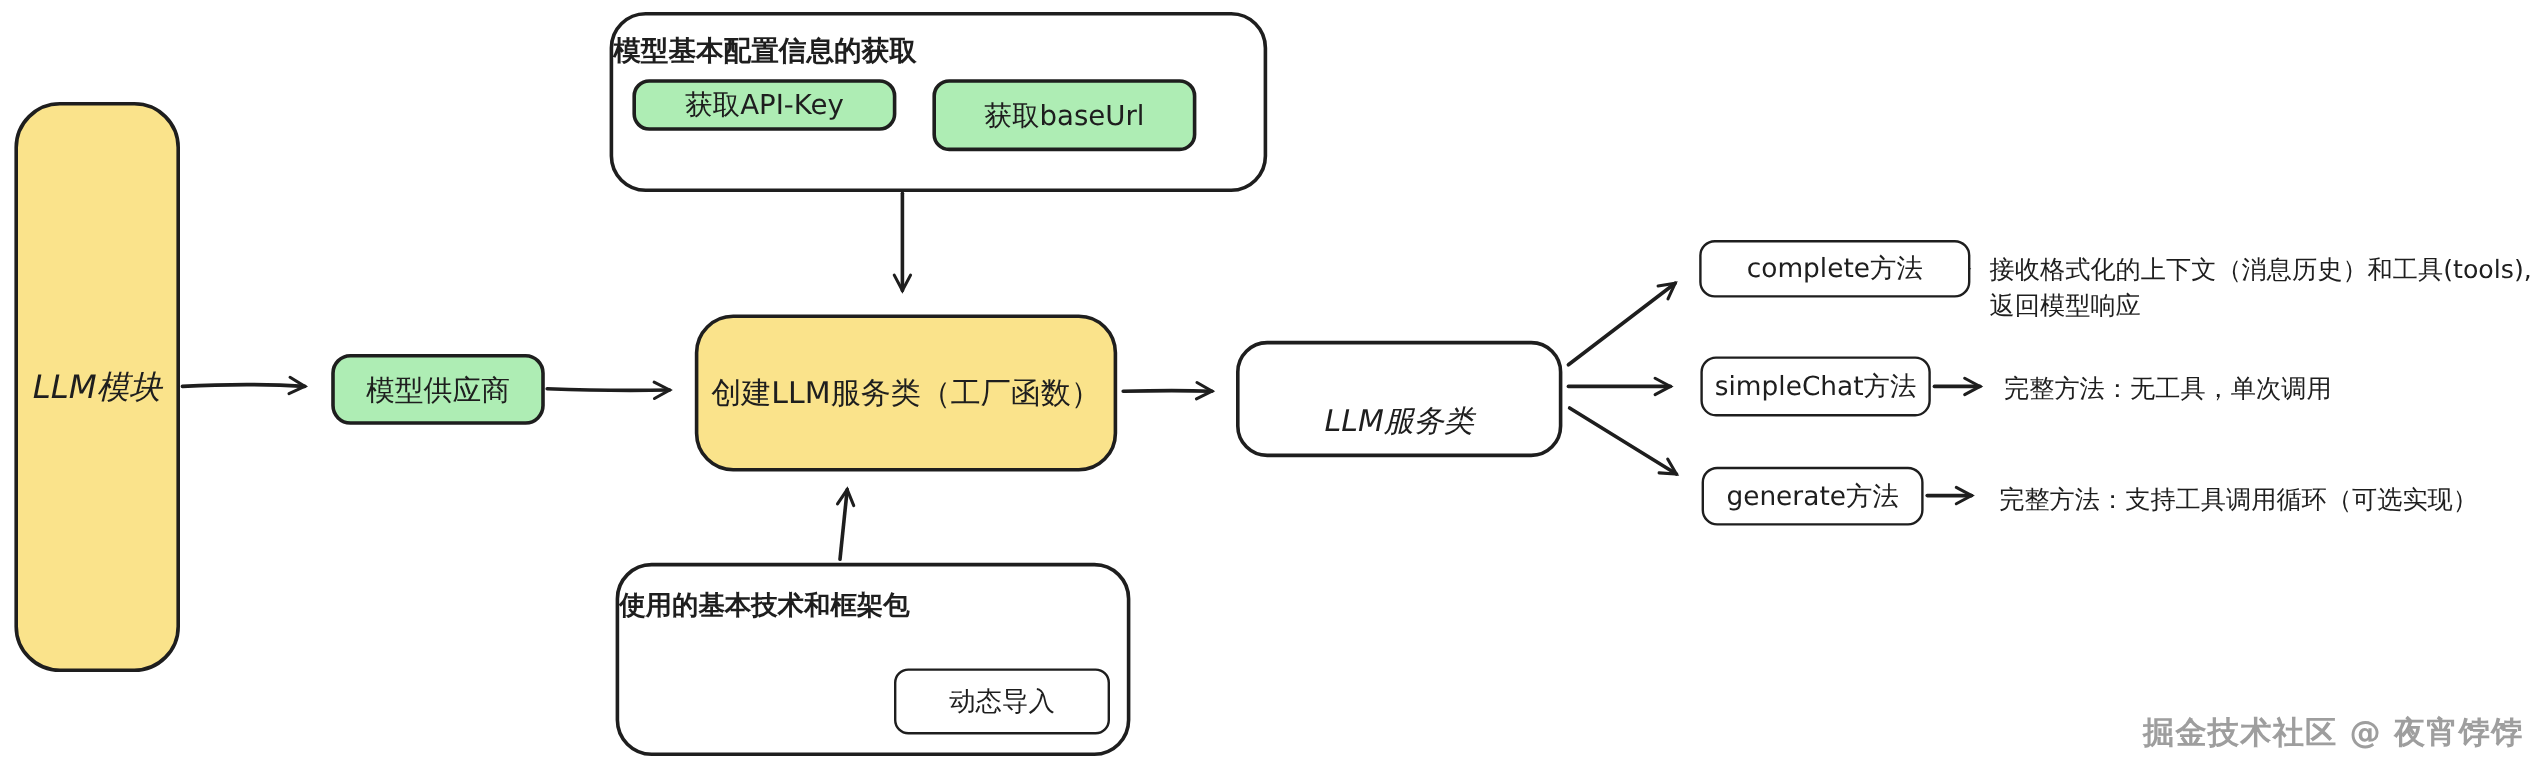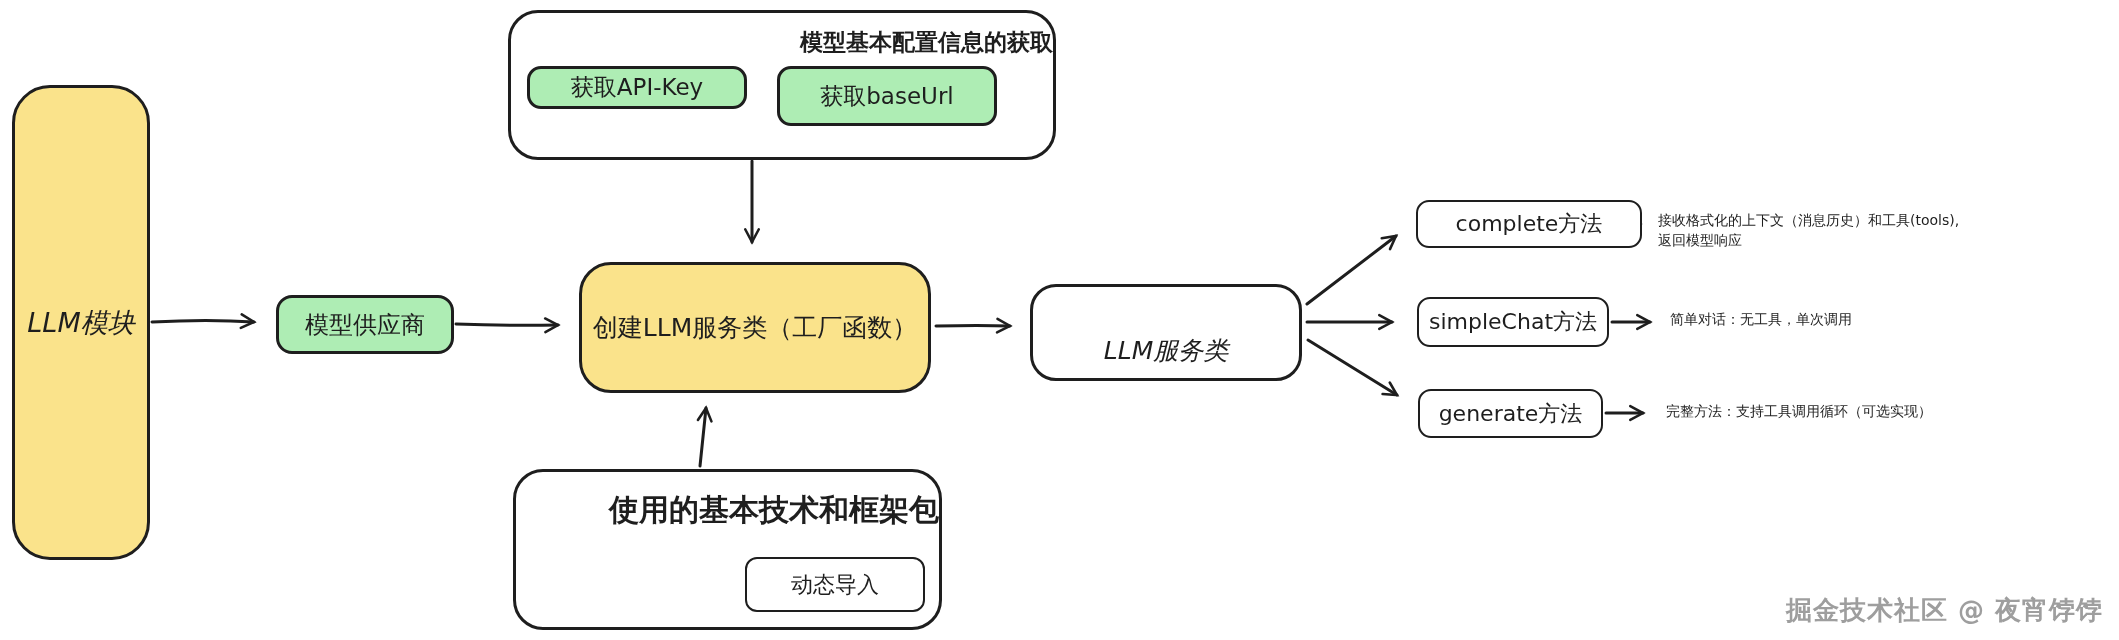--- a/index.html
+++ b/index.html
@@ -35,21 +35,21 @@
   .model-supplier {
     left: 276px; top: 295px; width: 178px; height: 59px;
     border-radius: 16px; font-size: 24px;
   }
   
   .config-group {
     left: 508px; top: 10px; width: 548px; height: 150px;
     border-radius: 30px; display: block;
   }
   .group-title {
-    width: 100%; text-align: right; font-size: 23px; font-weight: 600;
+    width: 100%; text-align: left; font-size: 23px; font-weight: 600;
   }
   .config-group .group-title { margin-top: 14px; }
   .config-item { position: absolute; border-radius: 14px; font-size: 23px; border-width: 3px; }
   .config-item.k1 { left: 16px;  top: 53px; width: 220px; height: 43px; }
   .config-item.k2 { left: 266px; top: 53px; width: 220px; height: 60px; }
 
   
   .factory {
     left: 579px; top: 262px; width: 352px; height: 131px;
     border-radius: 32px; font-size: 25px; line-height: 1.5; 
@@ -60,34 +60,34 @@
     border-radius: 26px; font-size: 25px; font-style: italic;
   }
   .llm-service span { font-style: normal; }
   .llm-service .lat { font-style: italic; margin-top: 36px; }
 
   
   .tech-group {
     left: 513px; top: 469px; width: 429px; height: 161px;
     border-radius: 30px; display: block;
   }
-  .tech-group .group-title { margin-top: 18px; font-size: 30px; }
+  .tech-group .group-title { margin-top: 18px; font-size: 22px; }
   .tech-item { position: absolute; border-radius: 12px; font-size: 22px; border-width: 2.5px; background:#fff; }
   .tech-item.t1 { left: 27px;  top: 85px; width: 172px; height: 55px; }
   .tech-item.t2 { left: 229px; top: 85px; width: 180px; height: 55px; }
 
   
   .method { border-radius: 13px; font-size: 22px; border-width: 2.5px; font-weight: 500; }
   .m-complete   { left: 1416px; top: 200px; width: 226px; height: 48px; }
   .m-simplechat { left: 1417px; top: 297px; width: 192px; height: 50px; }
   .m-generate   { left: 1418px; top: 389px; width: 185px; height: 49px; }
 
   
   .desc {
-    position: absolute; font-size: 14px; font-weight: 500;
+    position: absolute; font-size: 21px; font-weight: 500;
     white-space: nowrap; line-height: 1.45; color: #1e1e1e;
   }
   .d1 { left: 1658px; top: 210px; }
   .d2 { left: 1670px; top: 309px; }
   .d3 { left: 1666px; top: 401px; }
 
   .watermark {
     position: absolute; right: 16px; bottom: 12px;
     font-size: 26px; font-weight: 700;
     color: var(--c-watermark, #9e9e9e);
@@ -163,18 +163,18 @@
     <span>simpleChat方法</span>
   </div>
   <div class="node method m-generate">
     <span>generate方法</span>
   </div>
 
   <div class="desc d1">
     <div>接收格式化的上下文（消息历史）和工具(tools),</div>
     <div>返回模型响应</div>
   </div>
-  <div class="desc d2">简单对话：无工具，单次调用</div>
+  <div class="desc d2">完整方法：无工具，单次调用</div>
   <div class="desc d3">完整方法：支持工具调用循环（可选实现）</div>
 
   <div class="watermark">掘金技术社区 @ 夜宵饽饽</div>
 
 </div>
 
 </body></html>

